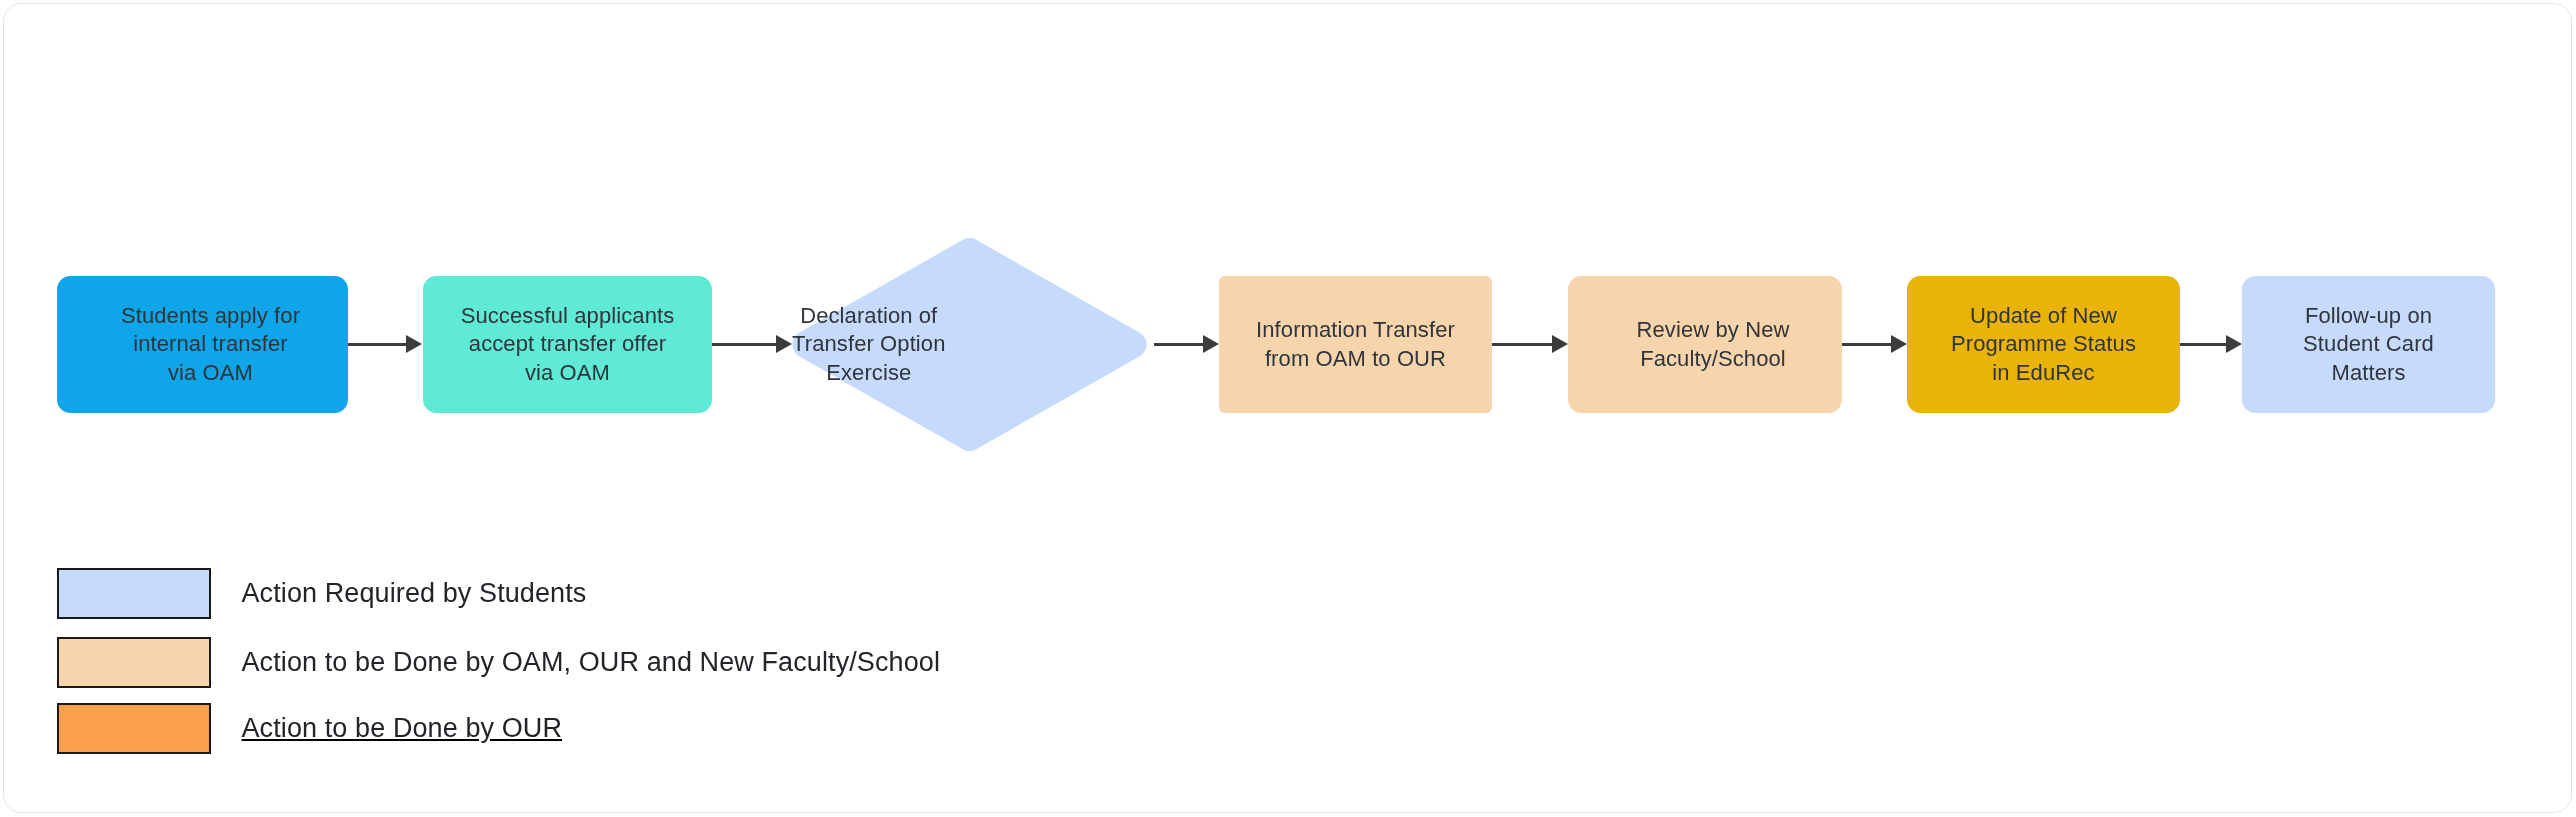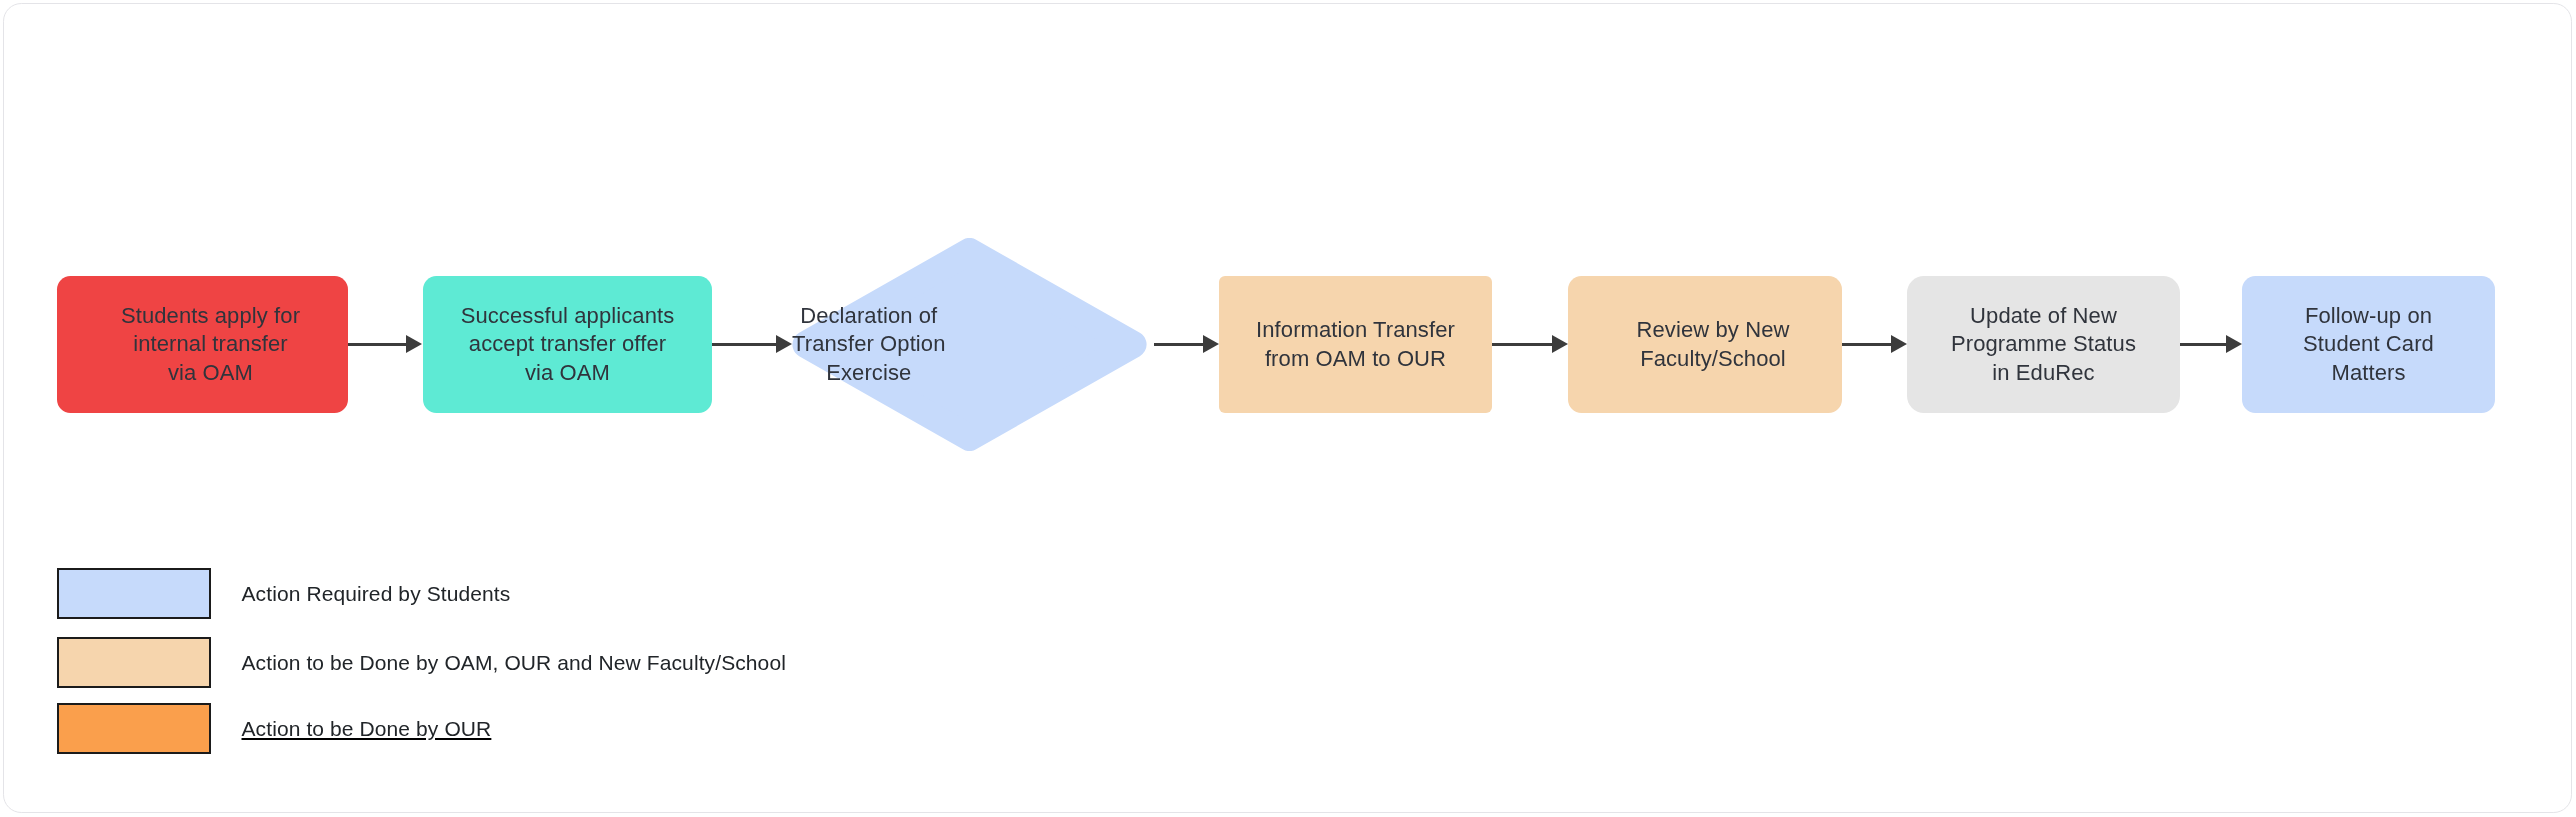--- a/index.html
+++ b/index.html
@@ -32,29 +32,29 @@
   .a3{left:1154px;width:65px;}
   .a4{left:1492px;width:76px;}
   .a5{left:1842px;width:65px;}
   .a6{left:2180px;width:62px;}
   
   .legend-row{position:absolute;left:57px;height:51px;display:flex;align-items:center;}
   .lr1{top:568px;}
   .lr2{top:637px;}
   .lr3{top:703px;text-decoration:underline;}
   .swatch{width:154px;height:51px;border:2.4px solid #1b1b1b;box-sizing:border-box;}
-  .legend-label{margin-left:30.5px;font-size:21px;color:#212529;letter-spacing:0.1px;white-space:nowrap;}
+  .legend-label{margin-left:30.5px;font-size:27px;color:#212529;letter-spacing:0.1px;white-space:nowrap;}
 </style>
 </head>
 <body>
 
 <div class="canvas">
   <div class="card"></div>
 
-  <div class="node n1" style="background-color: #ef4444; padding-left: 16px;">
+  <div class="node n1" style="background-color: #0ea5e9; padding-left: 16px;">
     <span class="node-label">Students apply for
 internal transfer
 via OAM</span>
   </div>
 
   <div class="arrow a1">
     <span class="shaft"></span>
     <span class="head"></span>
   </div>
 
@@ -98,21 +98,21 @@
   <div class="node n5" style="background-color: rgb(246, 213, 173);">
     <span class="node-label">Review by New
 Faculty/School</span>
   </div>
 
   <div class="arrow a5">
     <span class="shaft"></span>
     <span class="head"></span>
   </div>
 
-  <div class="node n6" style="background-color: #e5e5e5; border-radius: 17px;">
+  <div class="node n6" style="background-color: #eab308;">
     <span class="node-label">Update of New
 Programme Status
 in EduRec</span>
   </div>
 
   <div class="arrow a6">
     <span class="shaft"></span>
     <span class="head"></span>
   </div>
 

